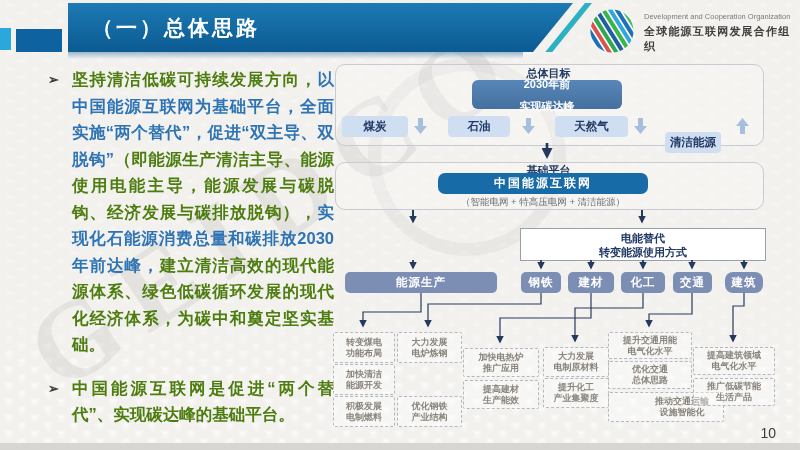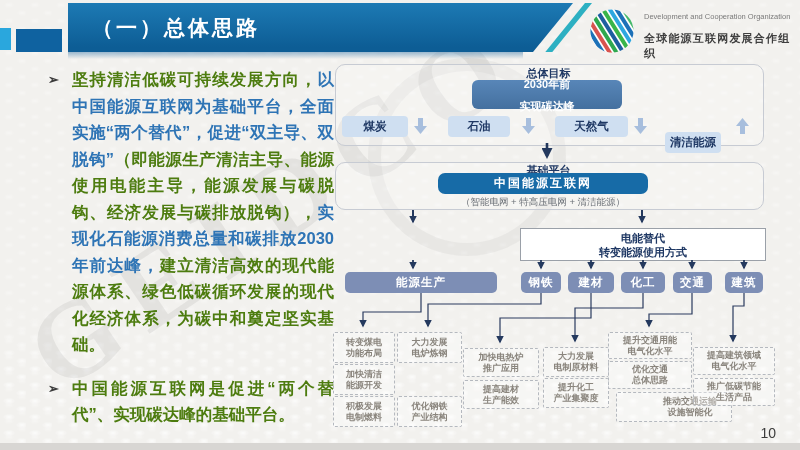--- a/index.html
+++ b/index.html
@@ -33,21 +33,21 @@
     clip-path:polygon(0 0,100% 0,calc(100% - 40px) 100%,0 100%);}
   .banner-shadow{position:absolute;left:68px;top:52px;width:455px;height:7px;
     background:linear-gradient(180deg,rgba(80,135,178,.55),rgba(80,135,178,0));}
   .teal-stripe{position:absolute;left:585px;top:3px;width:7px;height:49px;background:#2db0c2;
     transform:skewX(-39deg);transform-origin:top left;}
   .title{position:absolute;left:92px;top:3px;height:49px;line-height:49px;color:#fff;
     font-size:21px;font-weight:bold;letter-spacing:3px;}
   .logo{position:absolute;left:589px;top:8px;width:46px;height:46px;}
   .org{position:absolute;left:644px;top:12px;}
   .org .en{font-size:7.5px;color:#7a7a7a;line-height:9.5px;}
-  .org .zh{font-size:11px;font-weight:bold;color:#3f3f3f;letter-spacing:1.2px;margin-top:9px;}
+  .org .zh{font-size:11px;font-weight:bold;color:#3f3f3f;letter-spacing:1.2px;margin-top:2px;}
 
   
   .content{position:absolute;left:48px;top:66px;width:286px;color:#3f3f3f;}
   .bullet{position:relative;padding-left:24px;font-size:16.5px;line-height:26.5px;
     font-weight:bold;text-align:justify;margin:0;}
   .bullet .mk{position:absolute;left:0;top:1px;font-size:13px;color:#3a3a3a;}
   .seg-dark{color:#4d7c0f;}
   .seg-blue{color:#2e74b5;}
   .bullet2{margin-top:17px;}
 
@@ -156,21 +156,21 @@
     <div class="branch" style="left:190px;width:244px;">
       <span>电能替代</span>
       <span>转变能源使用方式</span>
     </div>
 
     <div class="secbox" style="left:15px;width:152px;">能源生产</div>
     <div class="secbox" style="left:191px;width:40px;">钢铁</div>
     <div class="secbox" style="left:238px;width:46px;">建材</div>
     <div class="secbox" style="left:291px;width:44px;">化工</div>
     <div class="secbox" style="left:343px;width:39px;">交通</div>
-    <div class="secbox" style="left:395px;width:38px;">建筑</div>
+    <div class="secbox" style="left:395px;width:38px;border-radius:8px;">建筑</div>
 
     <div class="measure" style="left:3px;top:272px;width:60px;height:29px;">转变煤电
 功能布局</div>
     <div class="measure" style="left:3px;top:336px;width:60px;height:29px;">积极发展
 电制燃料</div>
     <div class="measure" style="left:3px;top:304px;width:60px;height:29px;">加快清洁
 能源开发</div>
 
     <div class="measure" style="left:67px;top:272px;width:63px;height:29px;">大力发展
 电炉炼钢</div>
@@ -184,21 +184,21 @@
 
     <div class="measure" style="left:213px;top:287px;width:64px;height:28px;">大力发展
 电制原材料</div>
     <div class="measure" style="left:213px;top:318px;width:64px;height:28px;">提升化工
 产业集聚度</div>
 
     <div class="measure" style="left:278px;top:272px;width:82px;height:25px;">提升交通用能
 电气化水平</div>
     <div class="measure" style="left:278px;top:301px;width:82px;height:26px;">优化交通
 总体思路</div>
-    <div class="measure" style="left:286px;top:332px;width:82px;height:28px;padding-left:32px;">推动交通运输
+    <div class="measure" style="left:278px;top:332px;width:82px;height:28px;padding-left:32px;">推动交通运输
 设施智能化</div>
 
     <div class="measure" style="left:363px;top:287px;width:80px;height:26px;">提高建筑领域
 电气化水平</div>
     <div class="measure" style="left:363px;top:318px;width:80px;height:26px;">推广低碳节能
 生活产品</div>
 
     <svg class="overlay" width="470" height="385" viewBox="0 0 470 385">
       <defs>
         <marker id="ah" markerUnits="userSpaceOnUse" markerWidth="8" markerHeight="8" refX="6.5" refY="4" orient="auto">

